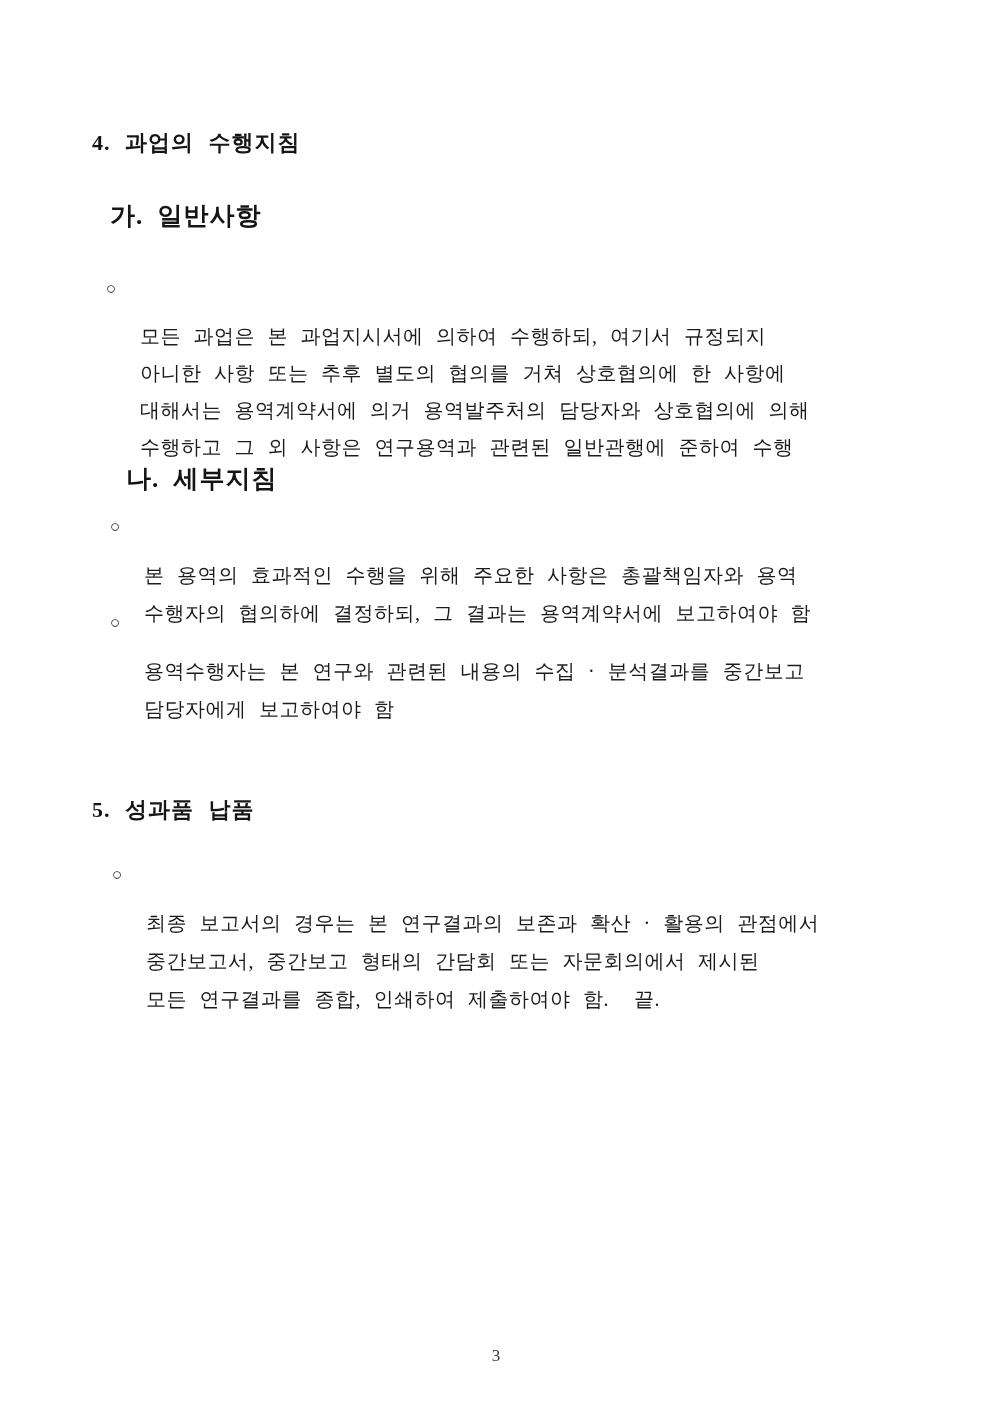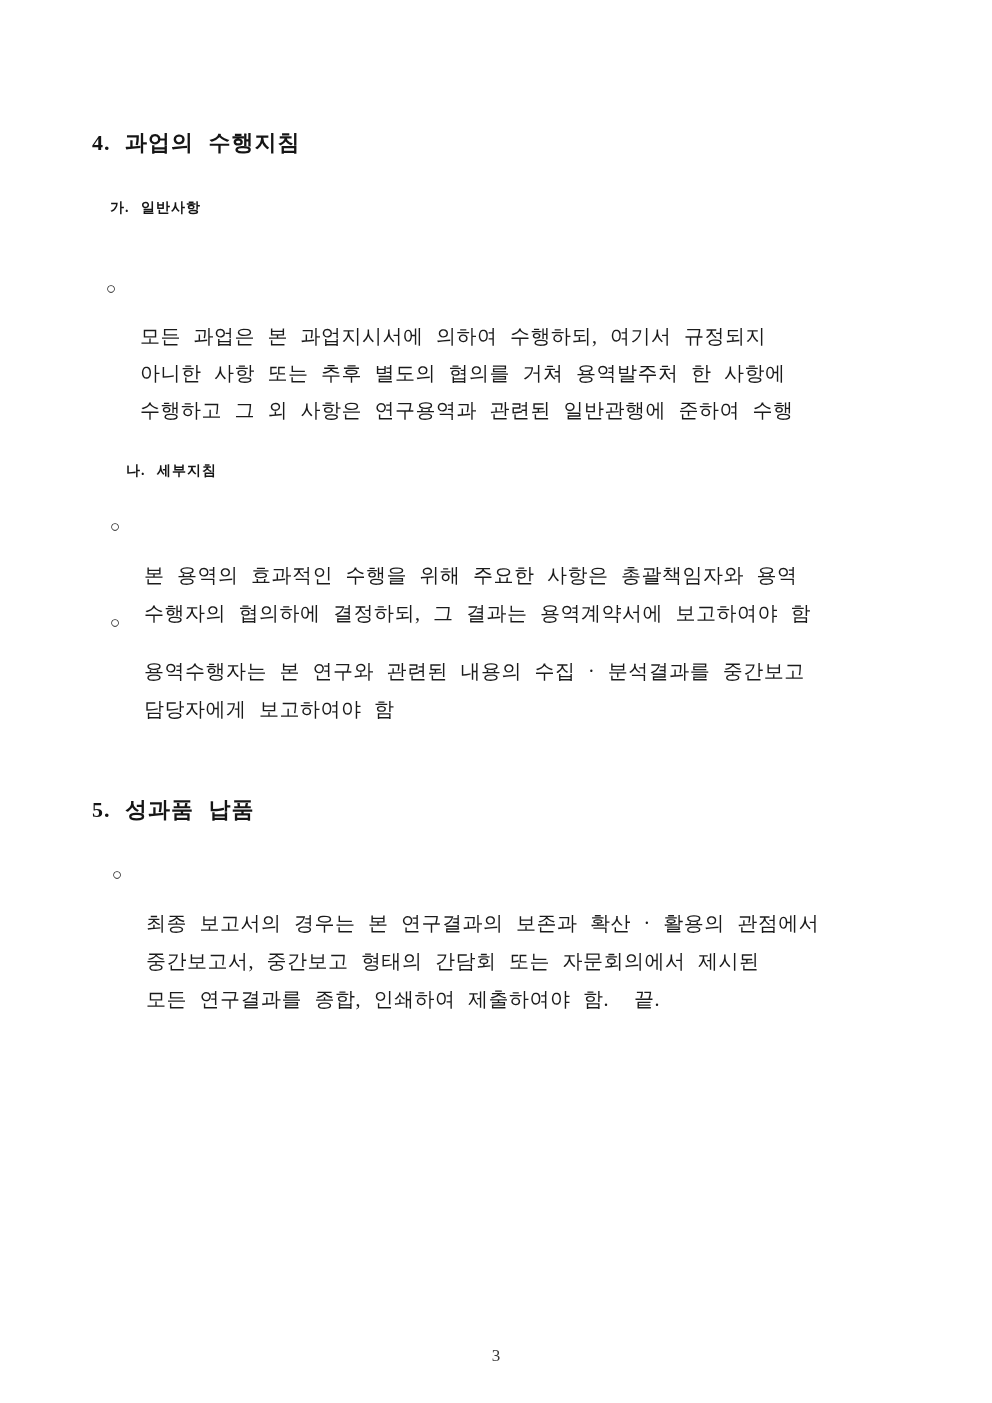--- a/index.html
+++ b/index.html
@@ -21,21 +21,21 @@
     margin: 0;
     font-size: 22px;
     font-weight: bold;
     letter-spacing: 1px;
     word-spacing: 8px;
     white-space: pre;
     color: #151515;
   }
   .h-sub {
     margin: 0;
-    font-size: 14px;
+    font-size: 25px;
     font-weight: bold;
     letter-spacing: 1px;
     word-spacing: 7px;
     white-space: pre;
     color: #151515;
   }
   .bullet {
     display: flex;
     align-items: flex-start;
   }
@@ -70,21 +70,22 @@
 <div class="page">
 
   <h1 class="h-main abs" style="left:92px; top:128px;">4. 과업의 수행지침</h1>
 
   <h2 class="h-sub abs" style="left:110px; top:199px;">가. 일반사항</h2>
 
   <div class="bullet abs" style="left:106px; top:270px; width:830px;">
     <span class="marker">○</span>
     <div class="lines">
       <div class="ln">모든 과업은 본 과업지시서에 의하여 수행하되, 여기서 규정되지</div>
-      <div class="ln">아니한 사항 또는 추후 별도의 협의를 거쳐 용역발주처 한 사항에</div>
+      <div class="ln">아니한 사항 또는 추후 별도의 협의를 거쳐 상호협의에 한 사항에</div>
+      <div class="ln">대해서는 용역계약서에 의거 용역발주처의 담당자와 상호협의에 의해</div>
       <div class="ln">수행하고 그 외 사항은 연구용역과 관련된 일반관행에 준하여 수행</div>
     </div>
   </div>
 
   <h2 class="h-sub abs" style="left:126px; top:462px;">나. 세부지침</h2>
 
   <div class="bullet lh38 abs" style="left:110px; top:508px; width:830px;">
     <span class="marker">○</span>
     <div class="lines">
       <div class="ln">본 용역의 효과적인 수행을 위해 주요한 사항은 총괄책임자와 용역</div>

